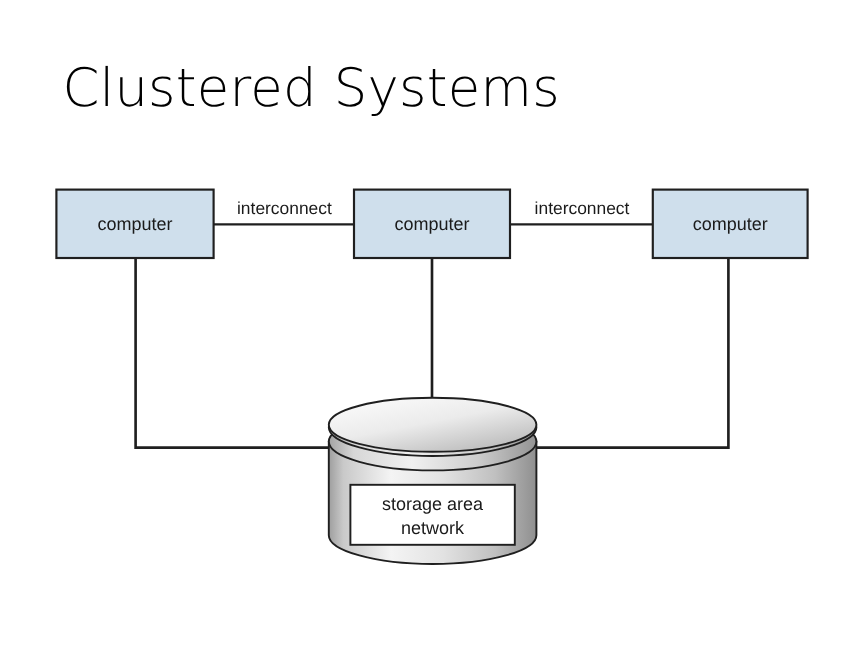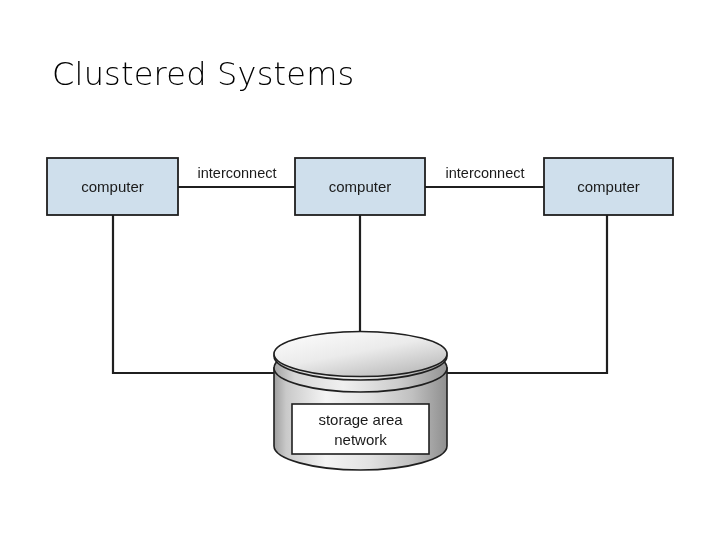--- a/index.html
+++ b/index.html
@@ -22,21 +22,21 @@
     height: 540px;
     background: #ffffff;
   }
   #slide-title {
     position: absolute;
     left: 52px;
     top: 50px;
     width: 620px;
     font-family: "DejaVu Sans", sans-serif;
     font-weight: 300;
-    font-size: 32px;
+    font-size: 44px;
     line-height: 48px;
     color: #000000;
     letter-spacing: 0.2px;
     white-space: nowrap;
   }
   #diagram {
     position: absolute;
     left: 0;
     top: 0;
     width: 720px;

